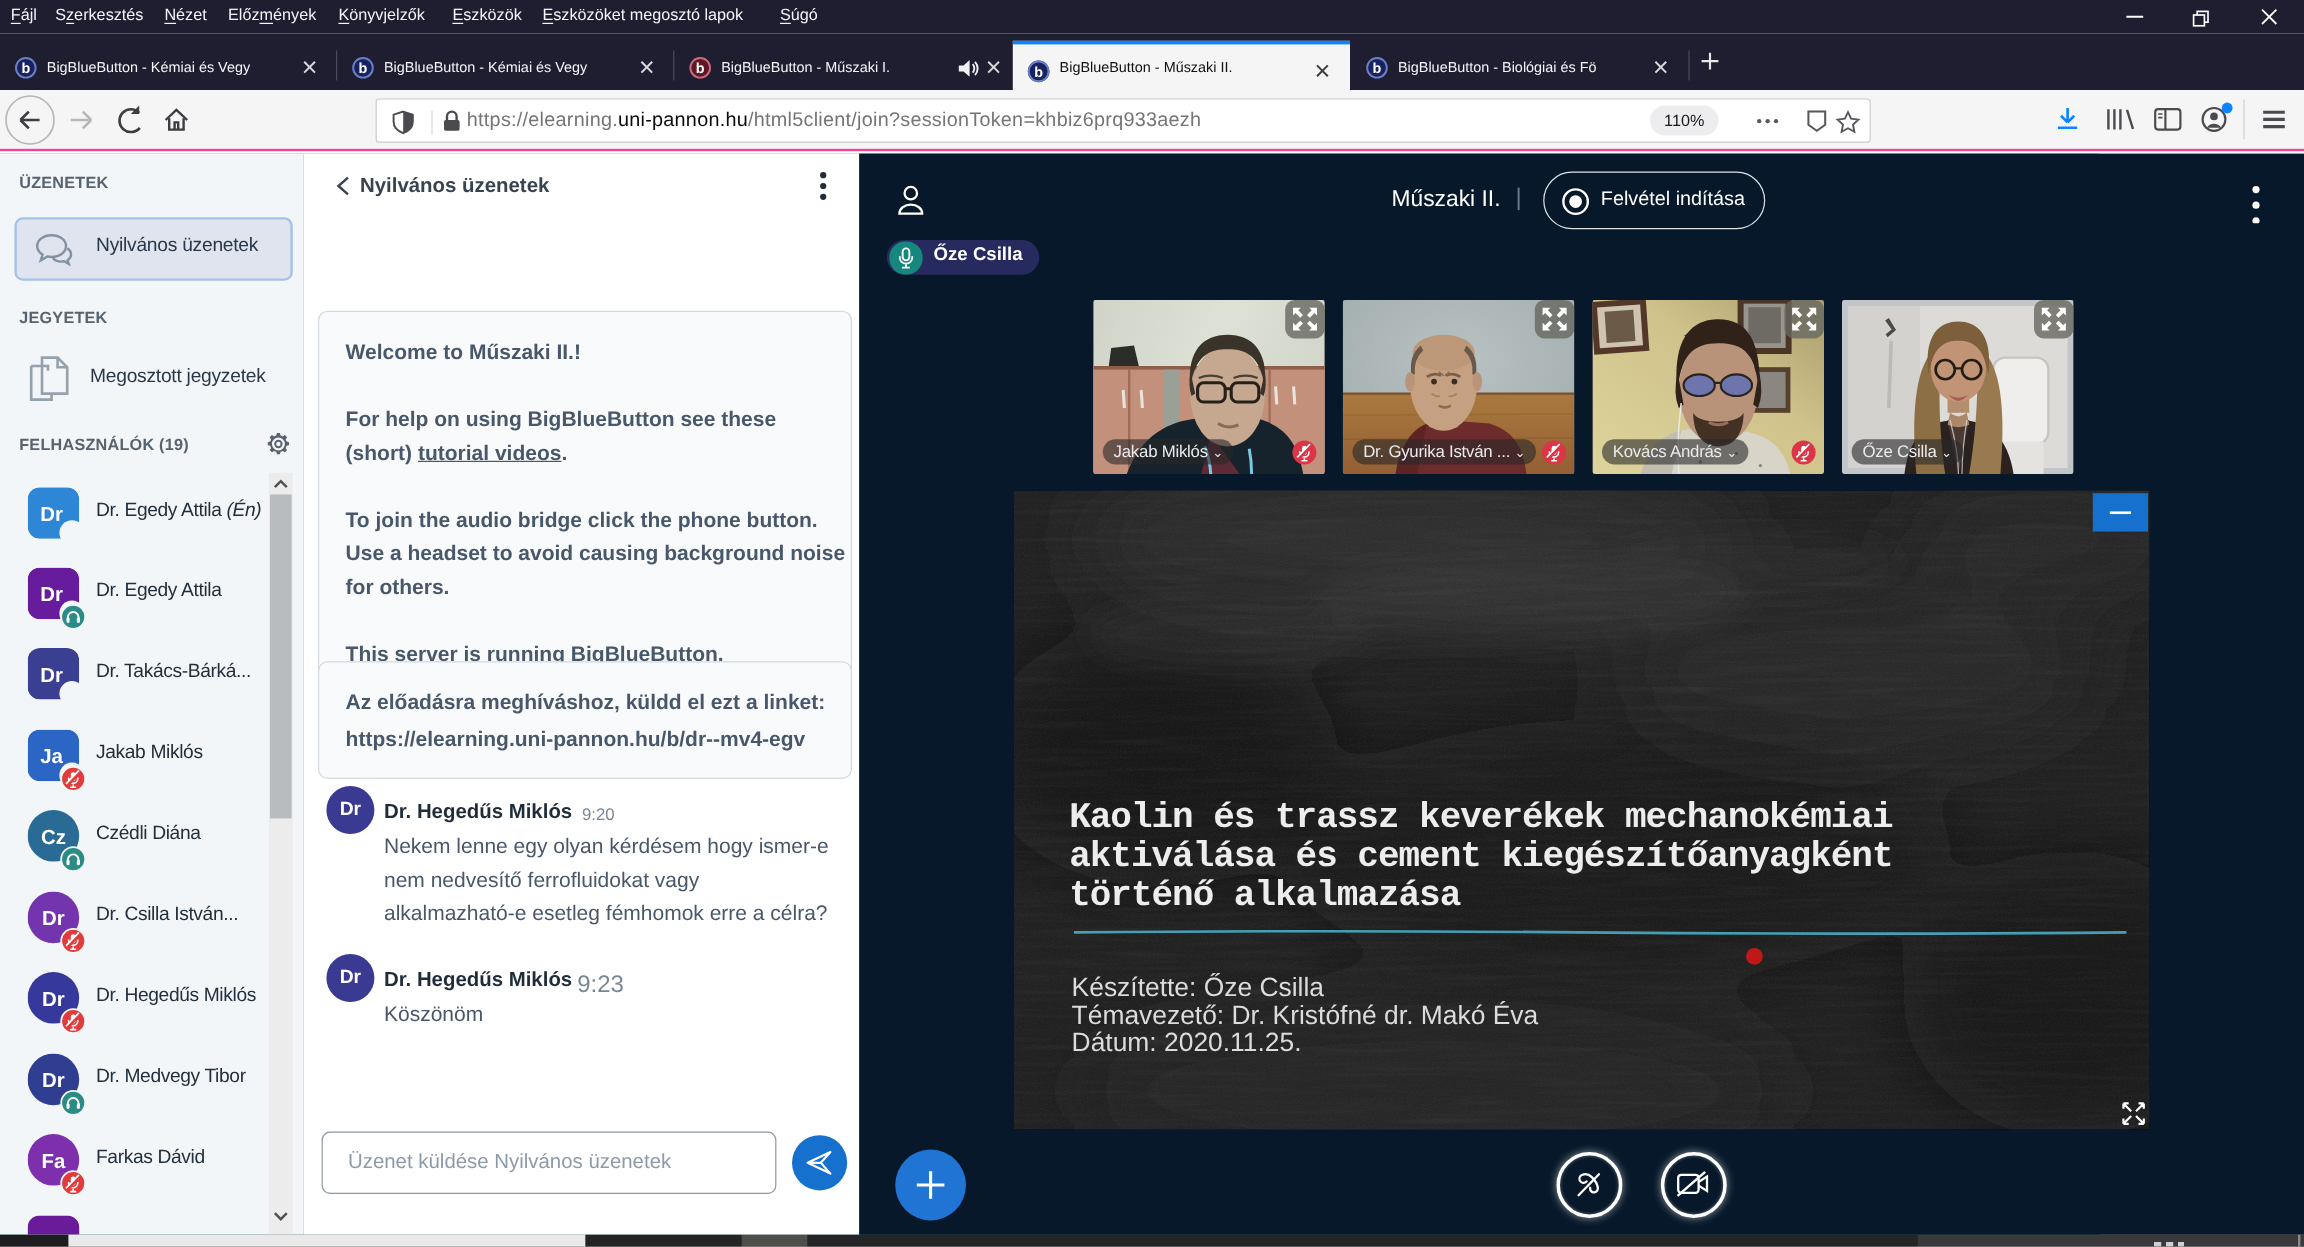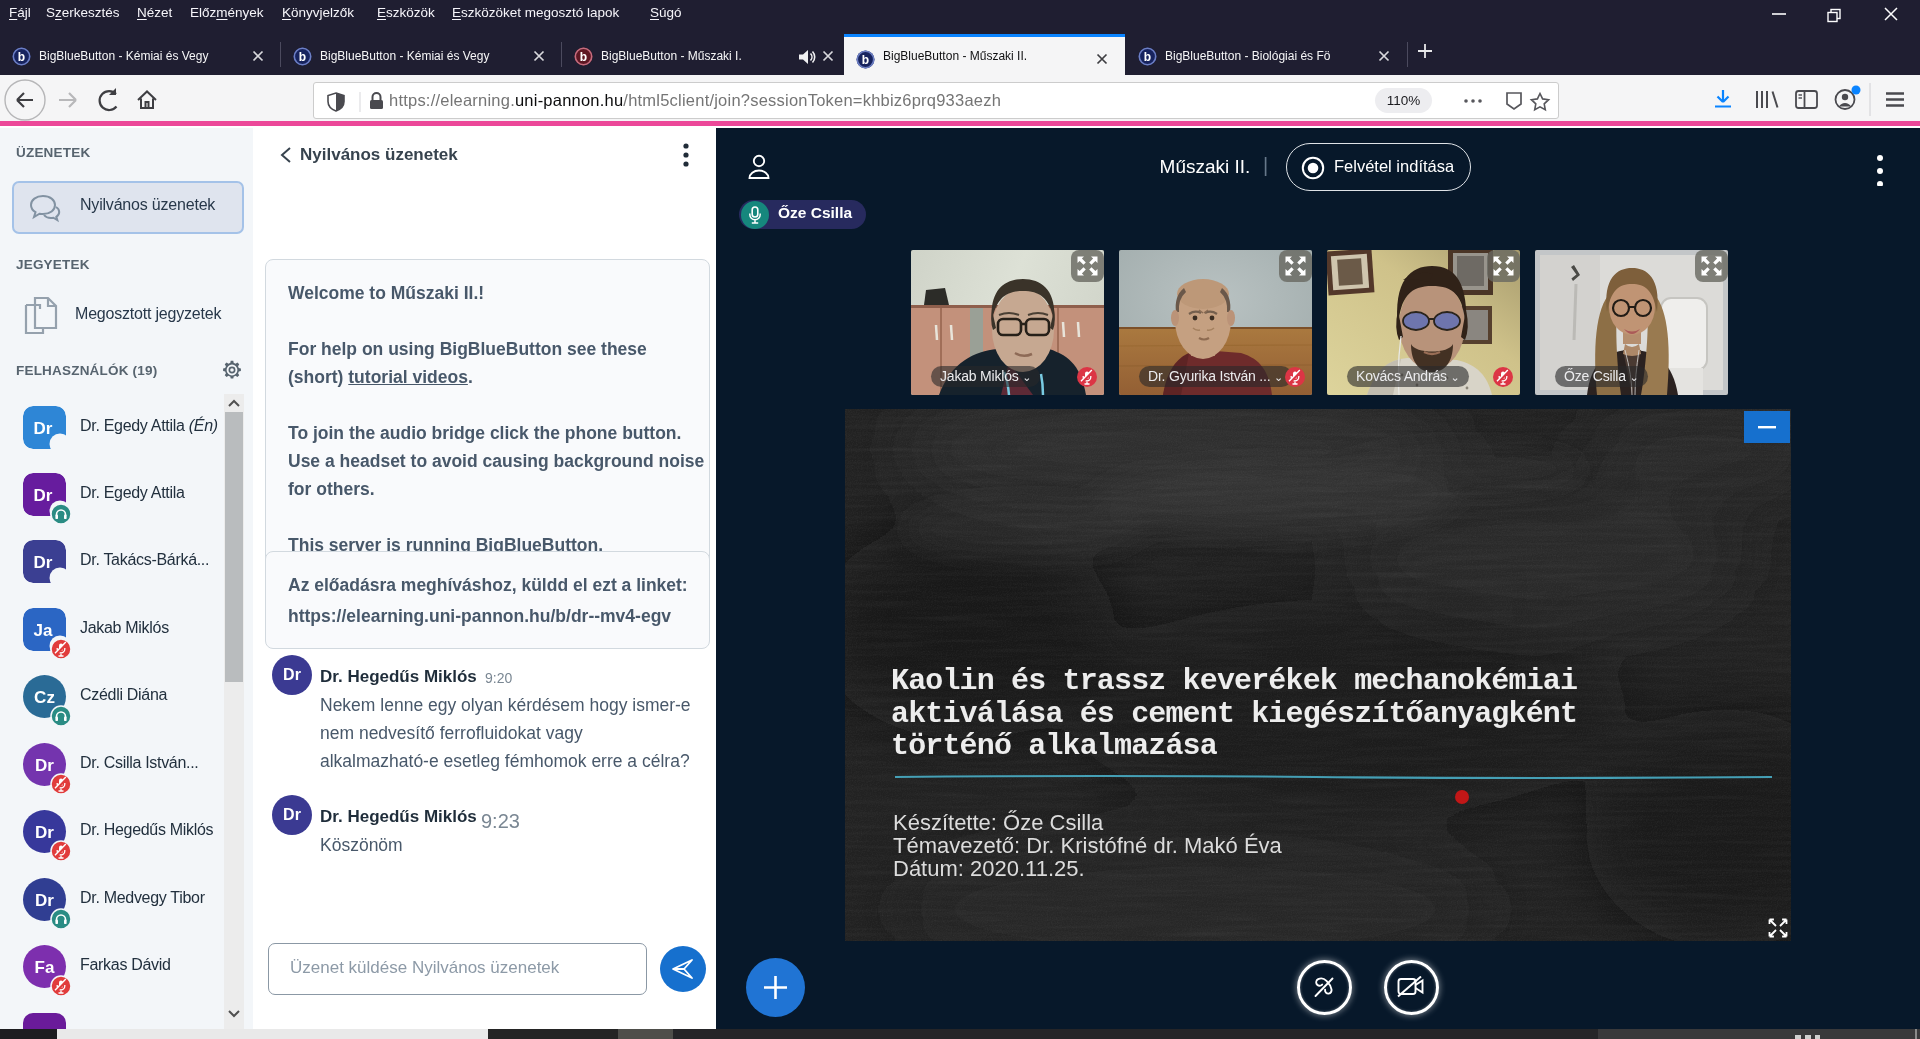--- a/index.html
+++ b/index.html
@@ -14,21 +14,21 @@
 
 #tabbar { position:absolute; left:0; top:28px; width:1920px; height:47px; background:#1f1e31; }
 .tab { position:absolute; top:6px; height:41px; width:281px; }
 .tabsep { position:absolute; top:14px; width:1px; height:25px; background:#4b4a5e; }
 .tabtitle { position:absolute; left:39px; top:15px; font-size:12px; color:#f6f6f7; white-space:nowrap; overflow:hidden; width:200px; -webkit-mask-image:linear-gradient(to right, #000 82%, transparent 97%); }
 .tabx { position:absolute; top:13px; right:14px; width:18px; height:18px; }
 .tab.active { background:#f5f5f6; border-top:3px solid #0a84ff; top:6px; height:41px; }
 .tab.active .tabtitle { color:#101012; top:12px; -webkit-mask-image:none; }
 .favicon { position:absolute; left:12px; top:13px; width:19px; height:19px; }
 
-#toolbar { position:absolute; left:0; top:75px; width:1920px; height:51px; background:#f5f5f6; border-bottom:5px solid #ec4899; }
+#toolbar { position:absolute; left:0; top:75px; width:1920px; height:51px; background:#f5f5f6; border-bottom:2px solid #ec4899; }
 #urlbar { position:absolute; left:313px; top:7px; width:1246px; height:37px; background:#fff; border:1px solid #ccc; border-radius:3px; }
 .urltxt { position:absolute; left:75px; top:8px; font-size:16.5px; letter-spacing:0.22px; color:#757575; white-space:pre; }
 .urltxt b { color:#0c0c0d; font-weight:normal; }
 
 
 #content { position:absolute; left:0; top:128px; width:1749px; height:901px; background:#14b8a6; }
 #sidebar { position:absolute; left:0; top:0; width:253px; height:901px; background:#f3f6f9; }
 #chatpanel { position:absolute; left:253px; top:0; width:463px; height:901px; background:#ffffff; }
 #mainarea { position:absolute; left:716px; top:0; width:1204px; height:901px; background:#07182a; }
 
@@ -36,21 +36,21 @@
 .itemtext { font-size:16px; letter-spacing:-0.2px; color:#28384a; }
 .uname { position:absolute; left:80px; font-size:16px; letter-spacing:-0.3px; color:#22303e; white-space:nowrap; }
 
 
 .msgbox { position:absolute; left:12px; width:445px; border:1px solid #d2d9df; border-radius:8px; background:#f9fafc; }
 .chattext { font-size:17.5px; color:#48586a; line-height:28px; }
 
 
 .wcam { position:absolute; top:122px; width:193px; height:145px; background:#444; border-radius:2px; overflow:hidden; }
 .fsbtn { position:absolute; top:0; right:0; width:33px; height:32px; background:rgba(104,104,96,0.8); border-radius:8px; }
-.npill { position:absolute; left:20px; bottom:8px; height:21px; background:rgba(40,40,42,0.6); border-radius:11px; color:#ebebed; font-size:14px; line-height:21px; padding:0 9px; white-space:nowrap; letter-spacing:-0.2px; }
+.npill { position:absolute; left:8px; bottom:8px; height:21px; background:rgba(40,40,42,0.6); border-radius:11px; color:#ebebed; font-size:14px; line-height:21px; padding:0 9px; white-space:nowrap; letter-spacing:-0.2px; }
 .redbadge { position:absolute; right:7px; bottom:8px; width:20px; height:20px; border-radius:50%; background:#dc3545; }
 
 
 #taskbar { position:absolute; left:0; top:1029px; width:1920px; height:10px; background:#1b1b1b; }
 </style>
 </head>
 <body>
 <div id="root">
 
   <div id="titlebar">

